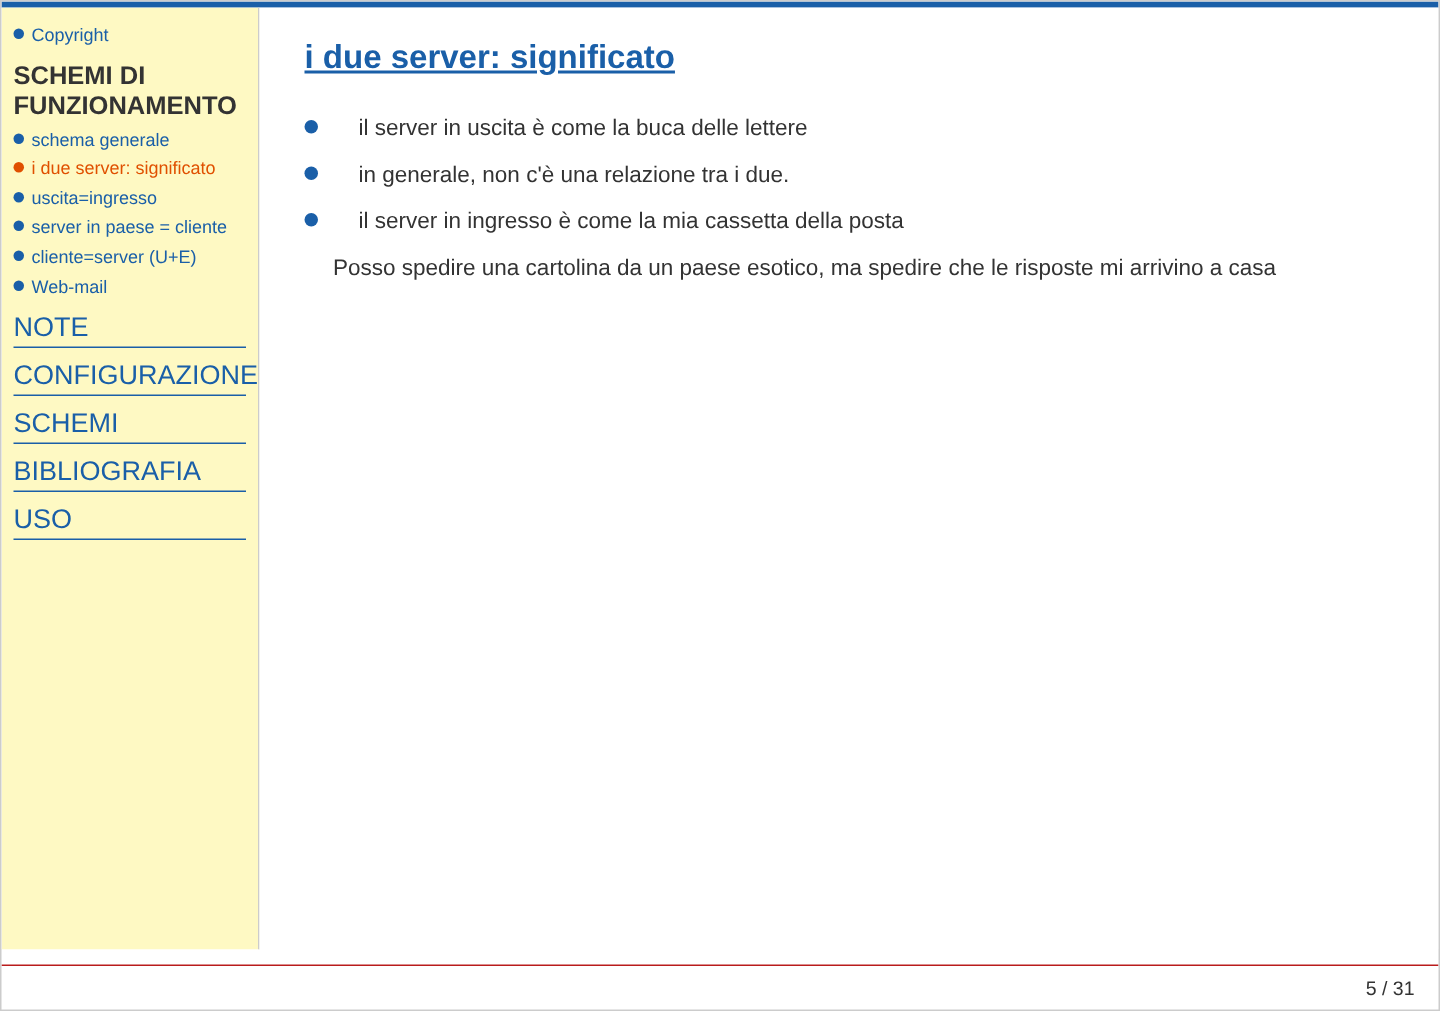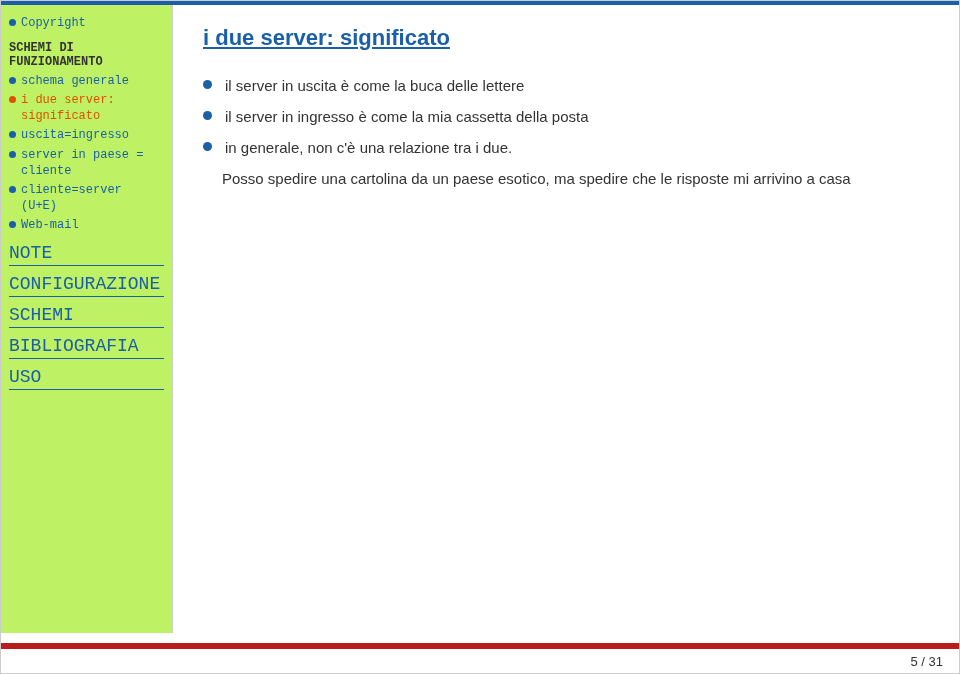--- a/index.html
+++ b/index.html
@@ -17,29 +17,28 @@
     .main-container {
       display: flex;
       flex: 1;
       overflow: hidden;
     }
 
     
     .sidebar {
       width: 172px;
       min-width: 172px;
-      background: #bef264;
+      background: #fef9c3;
       border-right: 1px solid #ccc;
       padding: 10px 8px;
       display: flex;
       flex-direction: column;
       gap: 2px;
       font-size: 12px;
       color: #333;
-      font-family: Liberation Mono, monospace;
     }
 
     .sidebar-item {
       display: flex;
       align-items: flex-start;
       gap: 5px;
       padding: 1px 0;
       cursor: pointer;
       color: #1a5fa8;
       text-decoration: none;
@@ -60,21 +59,21 @@
 
     .sidebar-item.active .bullet {
       background: #e05000;
     }
 
     .sidebar-item .label {
       line-height: 1.3;
     }
 
     .sidebar-section-title {
-      font-size: 12px;
+      font-size: 17px;
       font-weight: bold;
       color: #333;
       margin-top: 4px;
       padding: 2px 0;
       text-decoration: none;
     }
 
     .sidebar-divider-item {
       display: flex;
       flex-direction: column;
@@ -113,21 +112,21 @@
 
     .bullet-list {
       list-style: none;
       padding: 0;
       margin: 0;
     }
 
     .bullet-list li {
       display: flex;
       align-items: flex-start;
-      gap: 13px;
+      gap: 27px;
       margin-bottom: 10px;
       font-size: 15px;
       color: #333;
       line-height: 1.4;
     }
 
     .bullet-list li .bullet-dot {
       width: 9px;
       height: 9px;
       border-radius: 50%;
@@ -140,21 +139,21 @@
       font-size: 15px;
       color: #333;
       line-height: 1.5;
       margin-top: 0;
       padding-left: 19px;
     }
 
     
     .bottom-bar {
       height: 30px;
-      border-top: 6px solid #b91c1c;
+      border-top: 1px solid #b91c1c;
       display: flex;
       align-items: center;
       justify-content: flex-end;
       padding: 0 16px;
       font-size: 13px;
       color: #333;
       margin-top: 10px;
     }
 
     
@@ -226,25 +225,25 @@
   <div class="content">
     <div class="page-title">i due server: significato</div>
     <ul class="bullet-list">
 
     <li>
           <div class="bullet-dot"></div>
           <span>il server in uscita è come la buca delle lettere</span>
         </li>
         <li>
           <div class="bullet-dot"></div>
-          <span>il server in ingresso è come la mia cassetta della posta</span>
+          <span>in generale, non c'è una relazione tra i due.</span>
         </li>
         <li>
           <div class="bullet-dot"></div>
-          <span>in generale, non c'è una relazione tra i due.</span>
+          <span>il server in ingresso è come la mia cassetta della posta</span>
         </li>
       </ul>
     <p class="content-paragraph">Posso spedire una cartolina da un paese esotico, ma spedire che le risposte mi arrivino a casa</p>
   </div>
 </div>
 
 <div class="bottom-bar">
   <span>5 / 31</span>
 </div>
 

